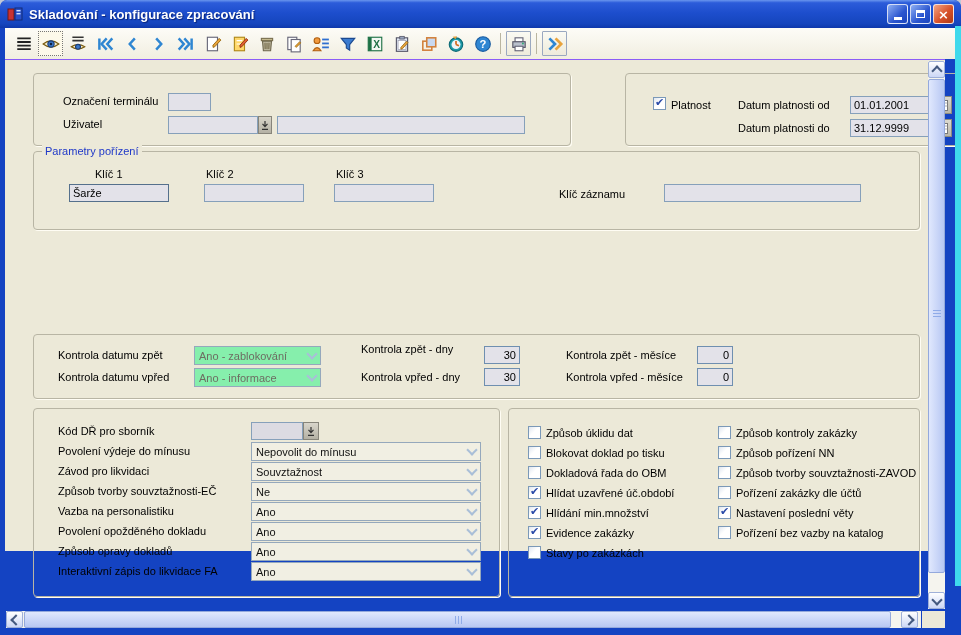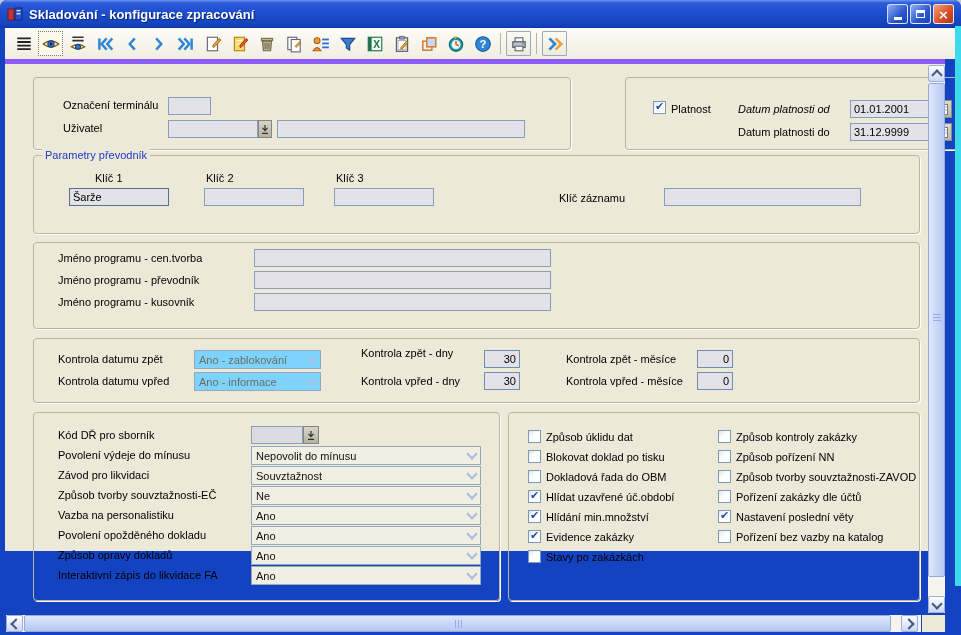--- a/index.html
+++ b/index.html
@@ -24,38 +24,38 @@
     background:linear-gradient(180deg,#fdfcf7,#f1eee0);display:flex;align-items:center;
     padding-left:6px;gap:2px;box-sizing:border-box;}
   .tbtn{width:25px;height:25px;display:flex;align-items:center;justify-content:center;
         border:1px solid transparent;box-sizing:border-box;}
   .tbtn.active{border:1px dotted #777;background:#fdf9ea;}
   .tbtn.boxed{border:1px solid #9aa8c0;background:linear-gradient(180deg,#fbfaf3,#eeebdb);border-radius:1px;}
   .tsep{width:1px;height:21px;background:#b9b5a0;margin:0 3px;}
   .icn{display:flex;align-items:center;justify-content:center;}
   
   .client{position:absolute;left:5px;top:59px;width:940px;height:492px;background:#ece9d8;
-          border-top:5px solid #8b5cf6;box-sizing:border-box;}
+          border-top:1px solid #8b5cf6;box-sizing:border-box;}
   .gbox{position:absolute;border:1px solid #b8b5a4;border-radius:4px;box-shadow:1px 1px 0 #fffdf4;}
   .glabel{position:absolute;top:-7px;left:8px;background:#ece9d8;padding:0 3px;
           font-size:11px;color:#1f38c8;white-space:nowrap;}
   .lbl{position:absolute;font-size:11px;color:#000;white-space:nowrap;}
   .inp{position:absolute;height:18px;box-sizing:border-box;background:#e3e2e9;
        border:1px solid #86a0ba;font-size:11px;padding:2px 3px;color:#000;overflow:hidden;white-space:nowrap;}
   .num{text-align:right;border-color:#6f8fb0;}
   .lkp{position:absolute;width:14px;height:18px;box-sizing:border-box;
        background:linear-gradient(180deg,#d8d5ca,#b4b1a4);border:1px solid #87857a;
        display:flex;align-items:center;justify-content:center;}
   .cal{position:absolute;width:20px;height:18px;box-sizing:border-box;
        background:linear-gradient(180deg,#dcd9ce,#b9b6a9);border:1px solid #8d8b7e;
        display:flex;align-items:center;justify-content:center;}
   .combo{position:absolute;height:19px;box-sizing:border-box;background:#f1efe3;
          border:1px solid #95a8bc;font-size:11px;color:#111;padding:3px 18px 0 4px;
          white-space:nowrap;overflow:hidden;}
-  .combo.dis{color:#6d6d62;background:#7dd3fc;}
+  .combo.dis{color:#6d6d62;background:#86efac;}
   .combo .arr{position:absolute;right:1px;top:1px;width:15px;height:15px;
               display:flex;align-items:center;justify-content:center;background:inherit;}
   .chev{width:6px;height:6px;border-left:2px solid #a9bed8;border-bottom:2px solid #a9bed8;
         transform:rotate(-45deg);margin-top:-4px;}
   .cb{position:absolute;width:13px;height:13px;box-sizing:border-box;border:1px solid #7b99b8;
       background:linear-gradient(135deg,#dfe6ef,#ffffff 45%);}
   .cb.checked::after{content:"\2714";position:absolute;left:1px;top:-2px;
       font:bold 11px "DejaVu Sans",sans-serif;color:#2b4ba8;}
   
   .vsb{position:absolute;left:923px;top:1px;width:17px;height:548px;background:#f5f4ee;}
@@ -317,21 +317,21 @@
               <path d="M5 1 V6 M2.5 3.8 L5 6.6 L7.5 3.8 M2 9.3 H8" stroke="#333" stroke-width="1.2" fill="none"></path>
             </svg>
         </span>
       </span>
       <span class="inp" style="left:243px;top:42px;width:248px;"></span>
     </div>
 
     <div class="gbox" style="left:573px;top:13px;width:340px;height:71px;margin-left:47px;">
       <span class="cb checked" style="left:27px;top:23px;"></span>
       <span class="lbl" style="left:45px;top:25px;">Platnost</span>
-      <span class="lbl" style="left:112px;top:25px;font-style:italic;">Datum platnosti od</span>
+      <span class="lbl" style="left:112px;top:25px;">Datum platnosti od</span>
       <span class="inp" style="left:224px;top:22px;width:81px;">01.01.2001</span>
       <span class="cal" style="left:306px;top:22px;">
         <span class="icn">
           <svg width="12" height="11" viewBox="0 0 12 11">
               <rect x="0.5" y="0.5" width="11" height="10" fill="#fff" stroke="#777"></rect>
               <g stroke="#999" stroke-width="0.8">
                 <line x1="0.5" y1="3" x2="11.5" y2="3"></line>
                 <line x1="0.5" y1="6" x2="11.5" y2="6"></line>
                 <line x1="4" y1="3" x2="4" y2="10.5"></line>
                 <line x1="8" y1="3" x2="8" y2="10.5"></line>
@@ -350,39 +350,31 @@
                 <line x1="0.5" y1="6" x2="11.5" y2="6"></line>
                 <line x1="4" y1="3" x2="4" y2="10.5"></line>
                 <line x1="8" y1="3" x2="8" y2="10.5"></line>
               </g>
             </svg>
         </span>
       </span>
     </div>
 
     <div class="gbox" style="left:28px;top:91px;width:885px;height:77px;">
-      <span class="glabel">Parametry převodník</span>
+      <span class="glabel">Parametry pořízení</span>
       <span class="lbl" style="left:37px;top:16px;margin-left:24px;">Klíč 1</span>
       <span class="lbl" style="left:172px;top:16px;">Klíč 2</span>
       <span class="lbl" style="left:302px;top:16px;">Klíč 3</span>
       <span class="inp" style="left:35px;top:32px;width:100px;border-color:#55708c;">Šarže</span>
       <span class="inp" style="left:170px;top:32px;width:100px;"></span>
       <span class="inp" style="left:300px;top:32px;width:100px;"></span>
       <span class="lbl" style="left:525px;top:36px;">Klíč záznamu</span>
       <span class="inp" style="left:630px;top:32px;width:197px;"></span>
     </div>
 
-    <div class="gbox" style="left:28px;top:178px;width:885px;height:85px;">
-      <span class="lbl" style="left:24px;top:9px;">Jméno programu - cen.tvorba</span>
-      <span class="inp" style="left:220px;top:6px;width:297px;"></span>
-      <span class="lbl" style="left:24px;top:31px;">Jméno programu - převodník</span>
-      <span class="inp" style="left:220px;top:28px;width:297px;"></span>
-      <span class="lbl" style="left:24px;top:53px;">Jméno programu - kusovník</span>
-      <span class="inp" style="left:220px;top:50px;width:297px;"></span>
-    </div>
 
     <div class="gbox" style="left:28px;top:274px;width:885px;height:63px;">
       <span class="lbl" style="left:24px;top:14px;">Kontrola datumu zpět</span>
       <span class="combo dis" style="left:160px;top:11px;width:127px;"><span>Ano - zablokování</span><span class="arr">
             <span class="chev"></span>
           </span></span>
       <span class="lbl" style="left:327px;top:8px;">Kontrola zpět - dny</span>
       <span class="inp num" style="left:450px;top:11px;width:36px;">30</span>
       <span class="lbl" style="left:532px;top:14px;">Kontrola zpět - měsíce</span>
       <span class="inp num" style="left:663px;top:11px;width:36px;">0</span>

